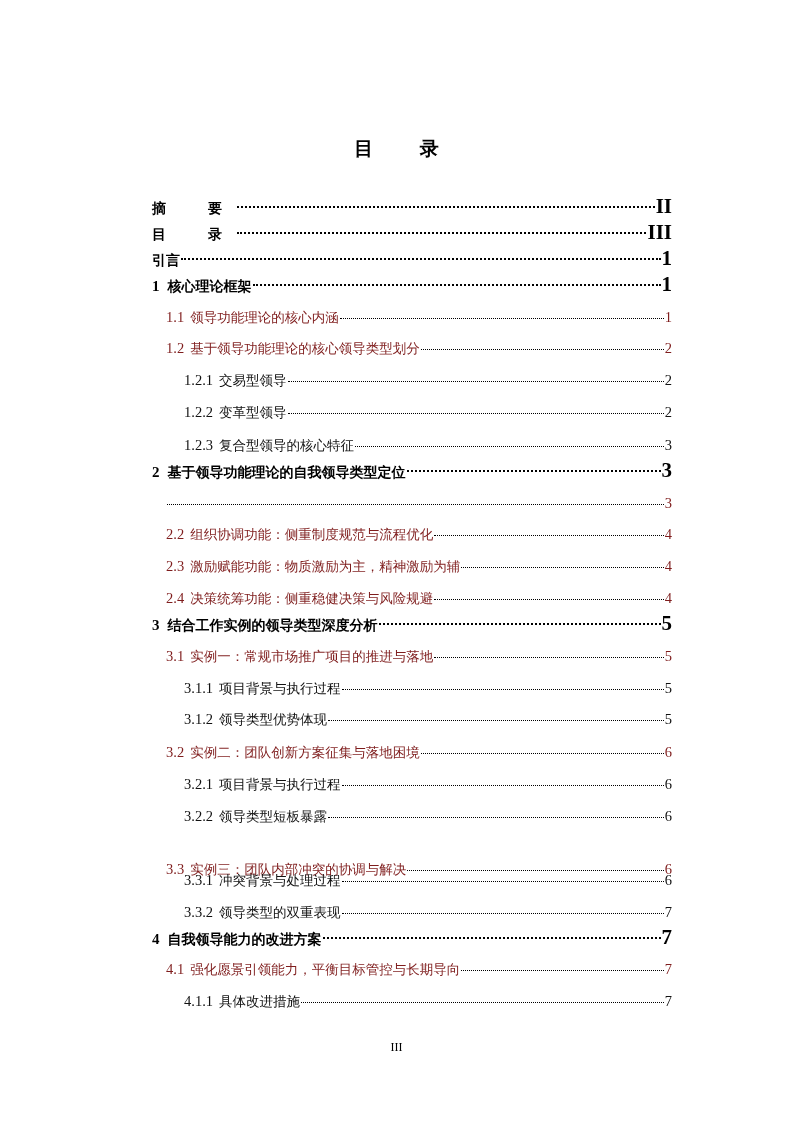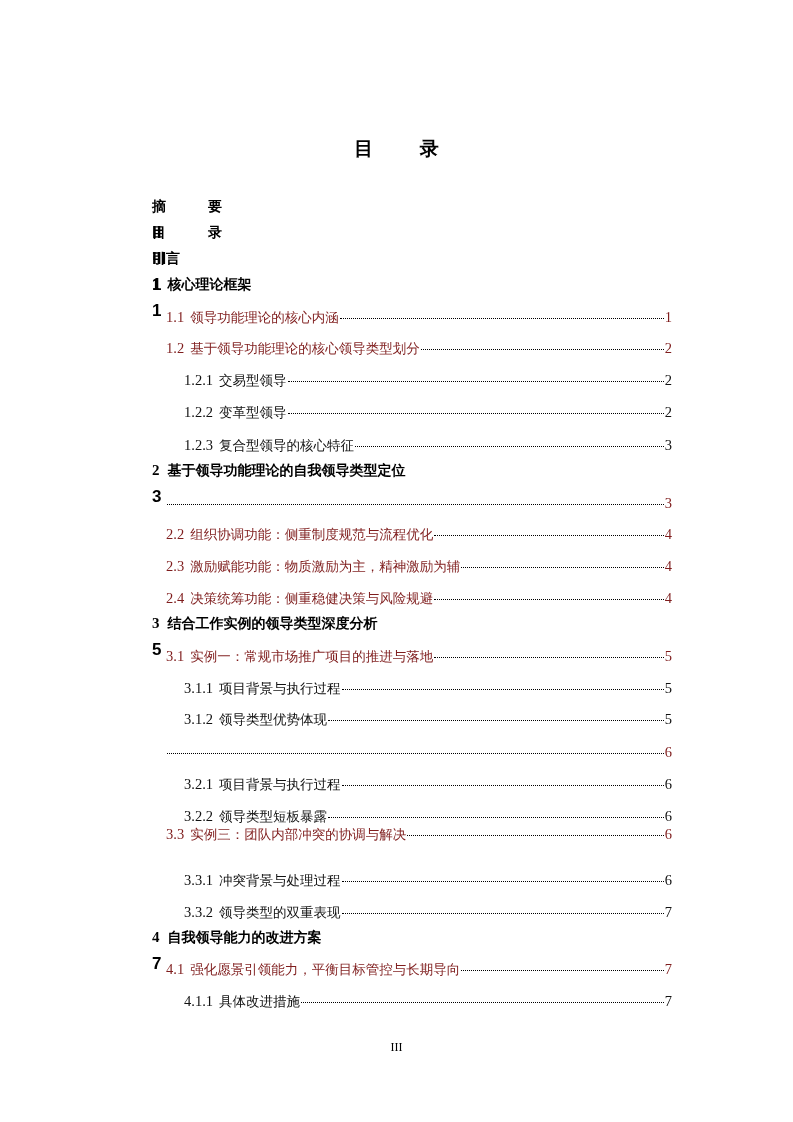--- a/index.html
+++ b/index.html
@@ -9,22 +9,22 @@
            font-family: "DejaVu Sans", sans-serif; font-weight: bold; font-size: 19px;
            letter-spacing: 20px; text-indent: 20px; }
   .toc { position: absolute; top: 196px; left: 152px; width: 520px; }
   .row { position: absolute; left: 0; right: 0; display: flex; align-items: baseline;
          font-size: 14.5px; line-height: 20px; height: 20px; white-space: nowrap; }
   .row .label { flex: 0 0 auto; }
   .row .num { margin-right: 6px; }
   .row .leader { flex: 1 1 auto; overflow: hidden; margin: 0 1px; position: relative; top: -3px;
                  border-bottom: 1.5px dotted #000; height: 1px; align-self: flex-end; margin-bottom: 5px; }
   .row .page { flex: 0 0 auto; }
-  .lvl0 { font-weight: bold; font-family: "DejaVu Sans", sans-serif; font-size: 14px; flex-direction: column; }
-  .lvl0 .page { font-family: Liberation Sans, sans-serif; font-size: 17px; }
+  .lvl0 { font-weight: bold; font-family: "DejaVu Sans", sans-serif; font-size: 14px; }
+  .lvl0 .page { font-family: Liberation Serif, serif; font-size: 21px; }
   .lvl0 .num { font-family: "Liberation Serif", serif; font-size: 15px; margin-right: 8px; }
   .lvl0 .leader { border-bottom: 2px dotted #000; }
   .lvl1 { padding-left: 14px; font-family: "DejaVu Sans", sans-serif; font-size: 13.5px; color: #7f1d1d; }
   .lvl1 .num, .lvl1 .page { font-family: "Liberation Serif", serif; font-size: 14.5px; }
   .lvl2 { padding-left: 32px; font-family: "DejaVu Sans", sans-serif; font-size: 13.5px; color: #111; }
   .lvl2 .num, .lvl2 .page { font-family: "Liberation Serif", serif; font-size: 14.5px; }
   .spaced { letter-spacing: 14px; }
   .footer { position: absolute; top: 1040px; left: 0; width: 793px; text-align: center;
             font-family: "Liberation Serif", serif; font-size: 12px; }
 </style>
@@ -117,34 +117,35 @@
       <span class="label"><span class="num">3.1.1</span><span>项目背景与执行过程</span></span>
       <span class="leader"></span>
       <span class="page">5</span>
     </div>
     <div class="row lvl2" style="top: 513px;">
       <span class="label"><span class="num">3.1.2</span><span>领导类型优势体现</span></span>
       <span class="leader"></span>
       <span class="page">5</span>
     </div>
     <div class="row lvl1" style="top: 546px;">
+      <span class="label"><span class="num">3.2</span><span>实例二：团队创新方案征集与落地困境</span></span>
       <span class="leader"></span>
       <span class="page">6</span>
     </div>
     <div class="row lvl2" style="top: 578px;">
       <span class="label"><span class="num">3.2.1</span><span>项目背景与执行过程</span></span>
       <span class="leader"></span>
       <span class="page">6</span>
     </div>
     <div class="row lvl2" style="top: 610px;">
       <span class="label"><span class="num">3.2.2</span><span>领导类型短板暴露</span></span>
       <span class="leader"></span>
       <span class="page">6</span>
     </div>
-    <div class="row lvl1" style="top: 628px;">
+    <div class="row lvl1" style="top: 663px;">
       <span class="label"><span class="num">3.3</span><span>实例三：团队内部冲突的协调与解决</span></span>
       <span class="leader"></span>
       <span class="page">6</span>
     </div>
     <div class="row lvl2" style="top: 674px;">
       <span class="label"><span class="num">3.3.1</span><span>冲突背景与处理过程</span></span>
       <span class="leader"></span>
       <span class="page">6</span>
     </div>
     <div class="row lvl2" style="top: 706px;">

